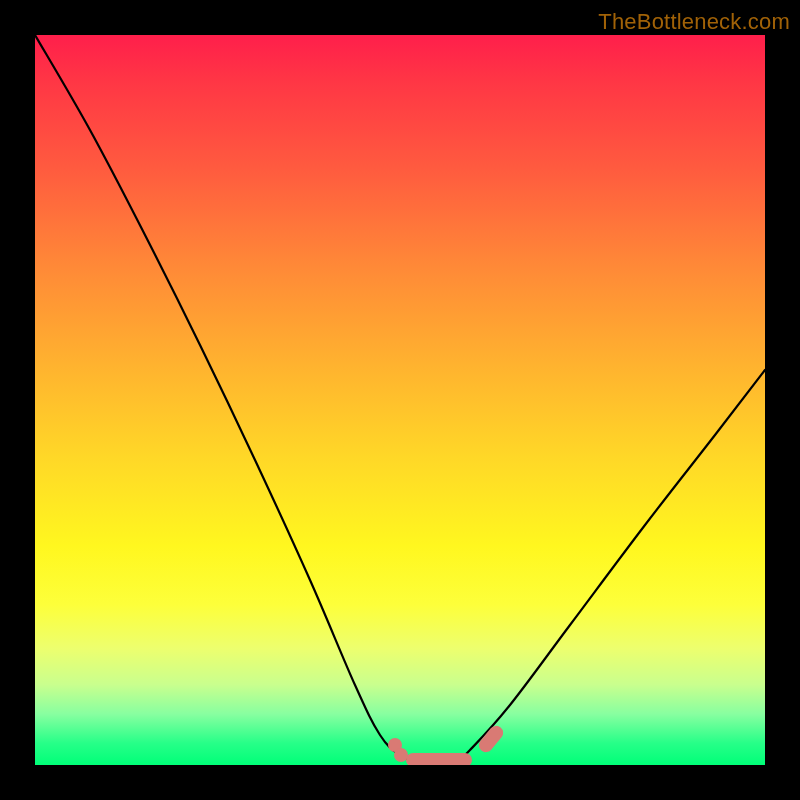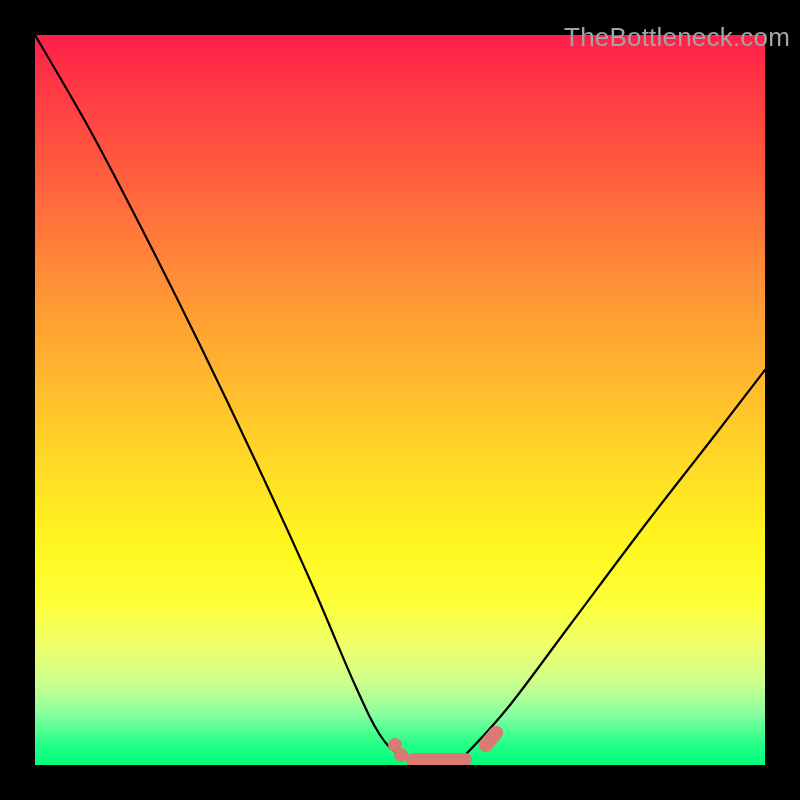--- a/index.html
+++ b/index.html
@@ -47,24 +47,24 @@
   }
   .curve-svg {
     position: absolute;
     inset: 0;
     width: 100%;
     height: 100%;
     display: block;
   }
   .attribution {
     position: absolute;
-    top: 22px;
+    top: 9px;
     right: 10px;
-    color: #a3a3a3;
-    font-size: 26px;
+    color: #a16207;
+    font-size: 22px;
     letter-spacing: 0.2px;
     user-select: none;
   }
 </style>
 </head>
 <body>
 
 <div class="frame">
 
   <div class="plot-area">

